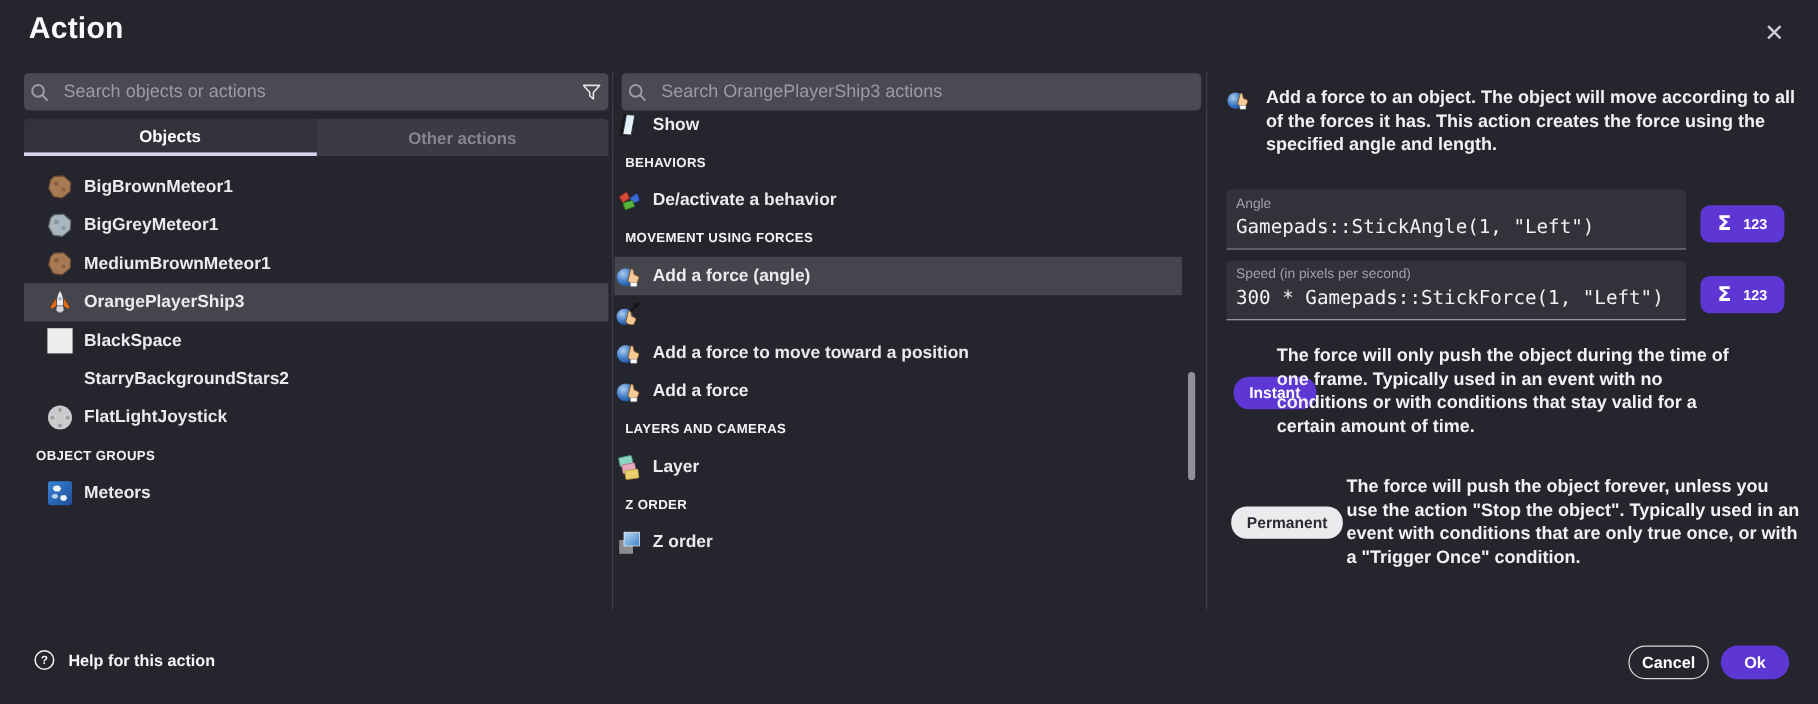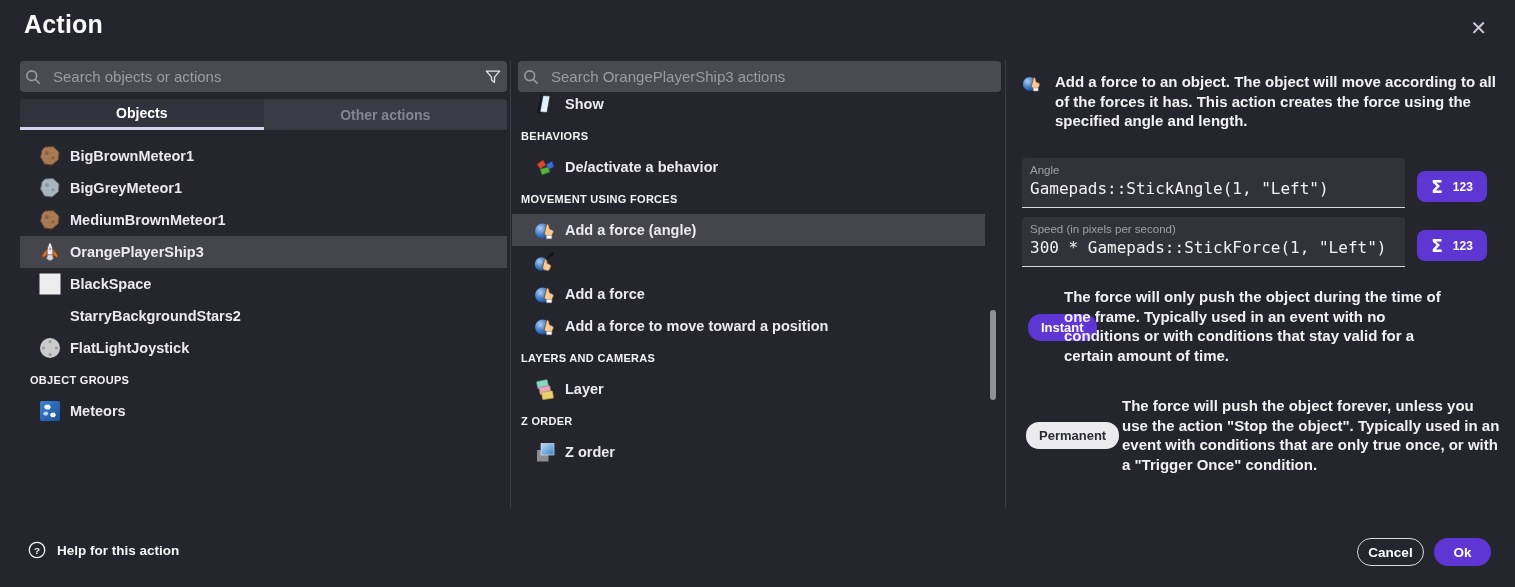--- a/index.html
+++ b/index.html
@@ -22,21 +22,21 @@
   .tabs{left:20px;top:99px;width:487px;height:31px;display:flex;background:#3b3b45;border-radius:4px 4px 0 0;overflow:hidden;}
   .tab{flex:1;display:flex;align-items:center;justify-content:center;font-size:14px;font-weight:700;color:#85858f;box-sizing:border-box;cursor:pointer;}
   .tab.active{color:#ffffff;background:#32323c;border-bottom:3px solid #d7d2f0;}
   
   .list{display:flex;flex-direction:column;}
   .row{height:32px;display:flex;align-items:center;gap:8px;font-size:14.5px;font-weight:600;color:#eceaf0;cursor:pointer;box-sizing:border-box;}
   .row.selected{background:#45454e;}
   .sec{height:31px;display:flex;align-items:center;font-size:11px;font-weight:700;color:#f3f3f5;letter-spacing:.3px;}
   .leftlist .row{padding-left:18px;}
   .leftlist .sec{padding-left:10px;}
-  .midlist .row{padding-left:21px;}
+  .midlist .row{}
   .midlist .sec{padding-left:9px;}
   .ico{width:24px;height:24px;flex:0 0 24px;display:block;}
   .lbl{white-space:nowrap;}
   
   .vdiv{top:60px;width:1px;height:448px;background:#3d3d47;}
   .scrollthumb{left:990px;top:310px;width:6px;height:90px;background:#90909a;border-radius:3px;}
   
   .desc-ico{left:1021px;top:72px;width:22px;height:22px;}
   .para{font-size:15px;font-weight:600;line-height:19.5px;color:#f2f1f4;}
   .desc-text{left:1055px;top:72px;width:442px;}
@@ -272,27 +272,27 @@
   </div>
   <div class="row">
     <svg class="ico">
         <use href="#sym-force-arrow"></use>
       </svg>
   </div>
   <div class="row">
     <svg class="ico">
         <use href="#sym-force"></use>
       </svg>
+    <span class="lbl">Add a force to move toward a position</span>
+  </div>
+  <div class="row">
+    <svg class="ico">
+        <use href="#sym-force"></use>
+      </svg>
     <span class="lbl">Add a force</span>
-  </div>
-  <div class="row">
-    <svg class="ico">
-        <use href="#sym-force"></use>
-      </svg>
-    <span class="lbl">Add a force to move toward a position</span>
   </div>
   <div class="sec">LAYERS AND CAMERAS</div>
   <div class="row">
     <svg class="ico">
         <use href="#sym-layer"></use>
       </svg>
     <span class="lbl">Layer</span>
   </div>
   <div class="sec">Z ORDER</div>
   <div class="row">

